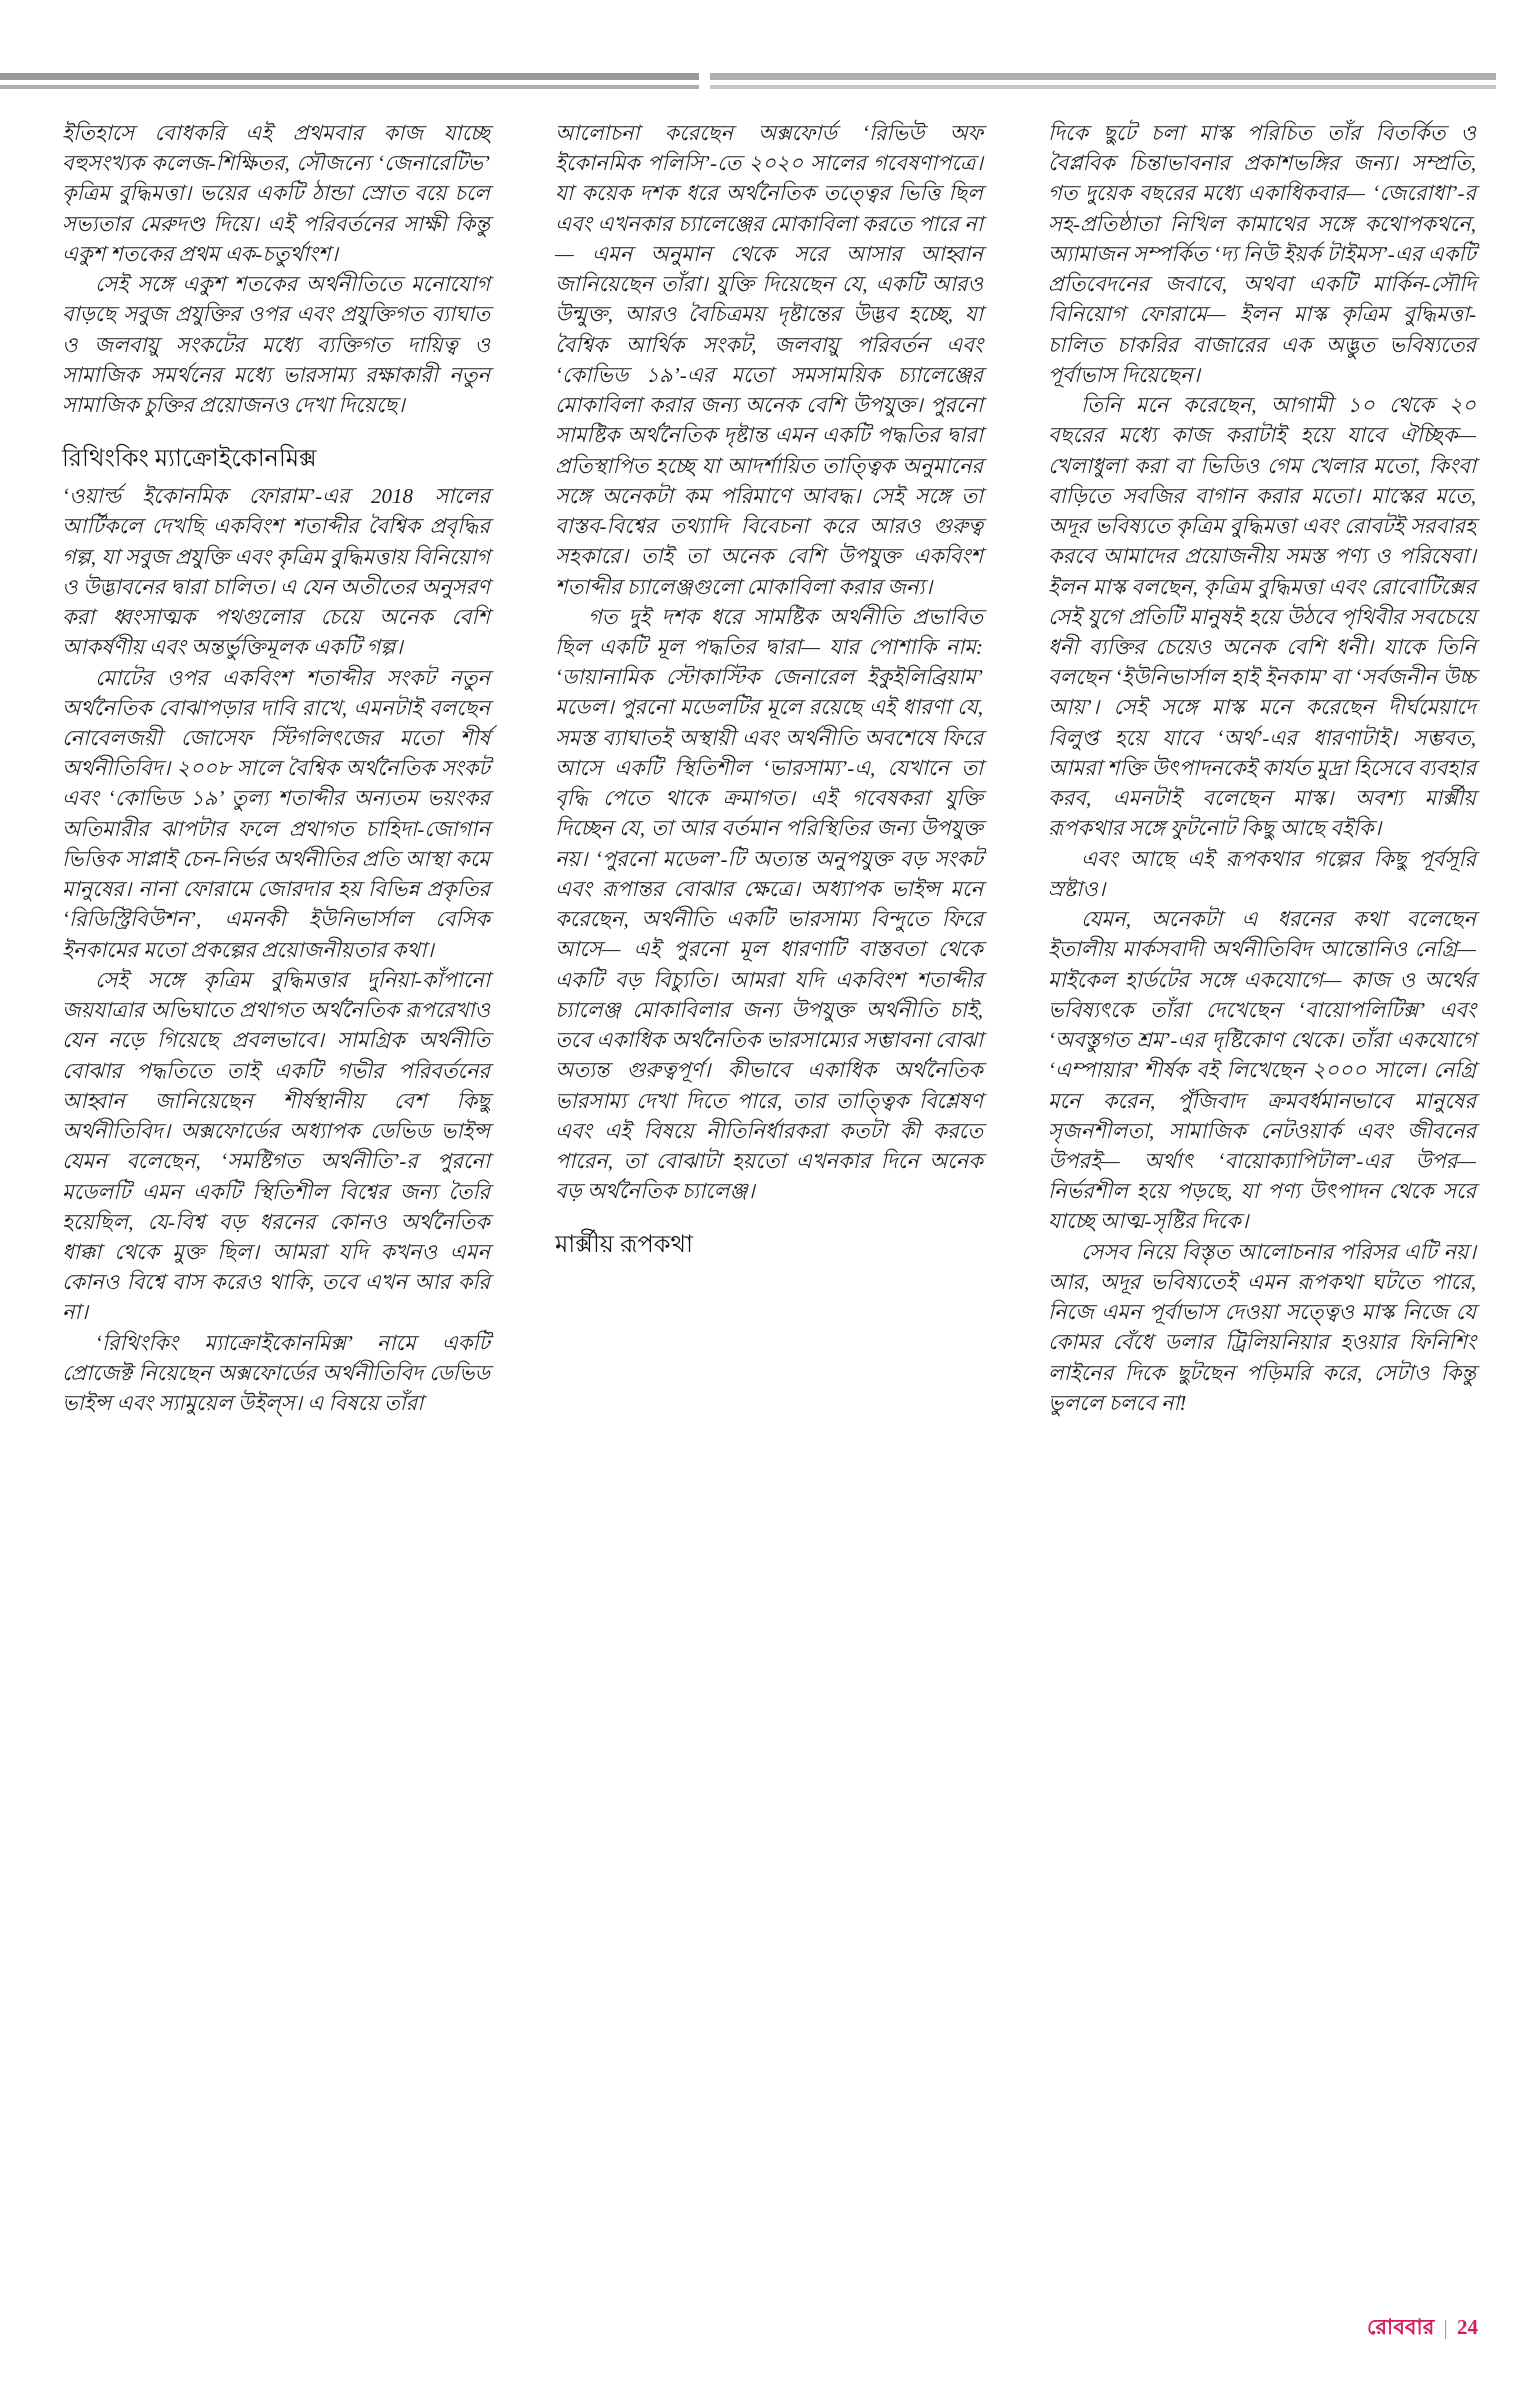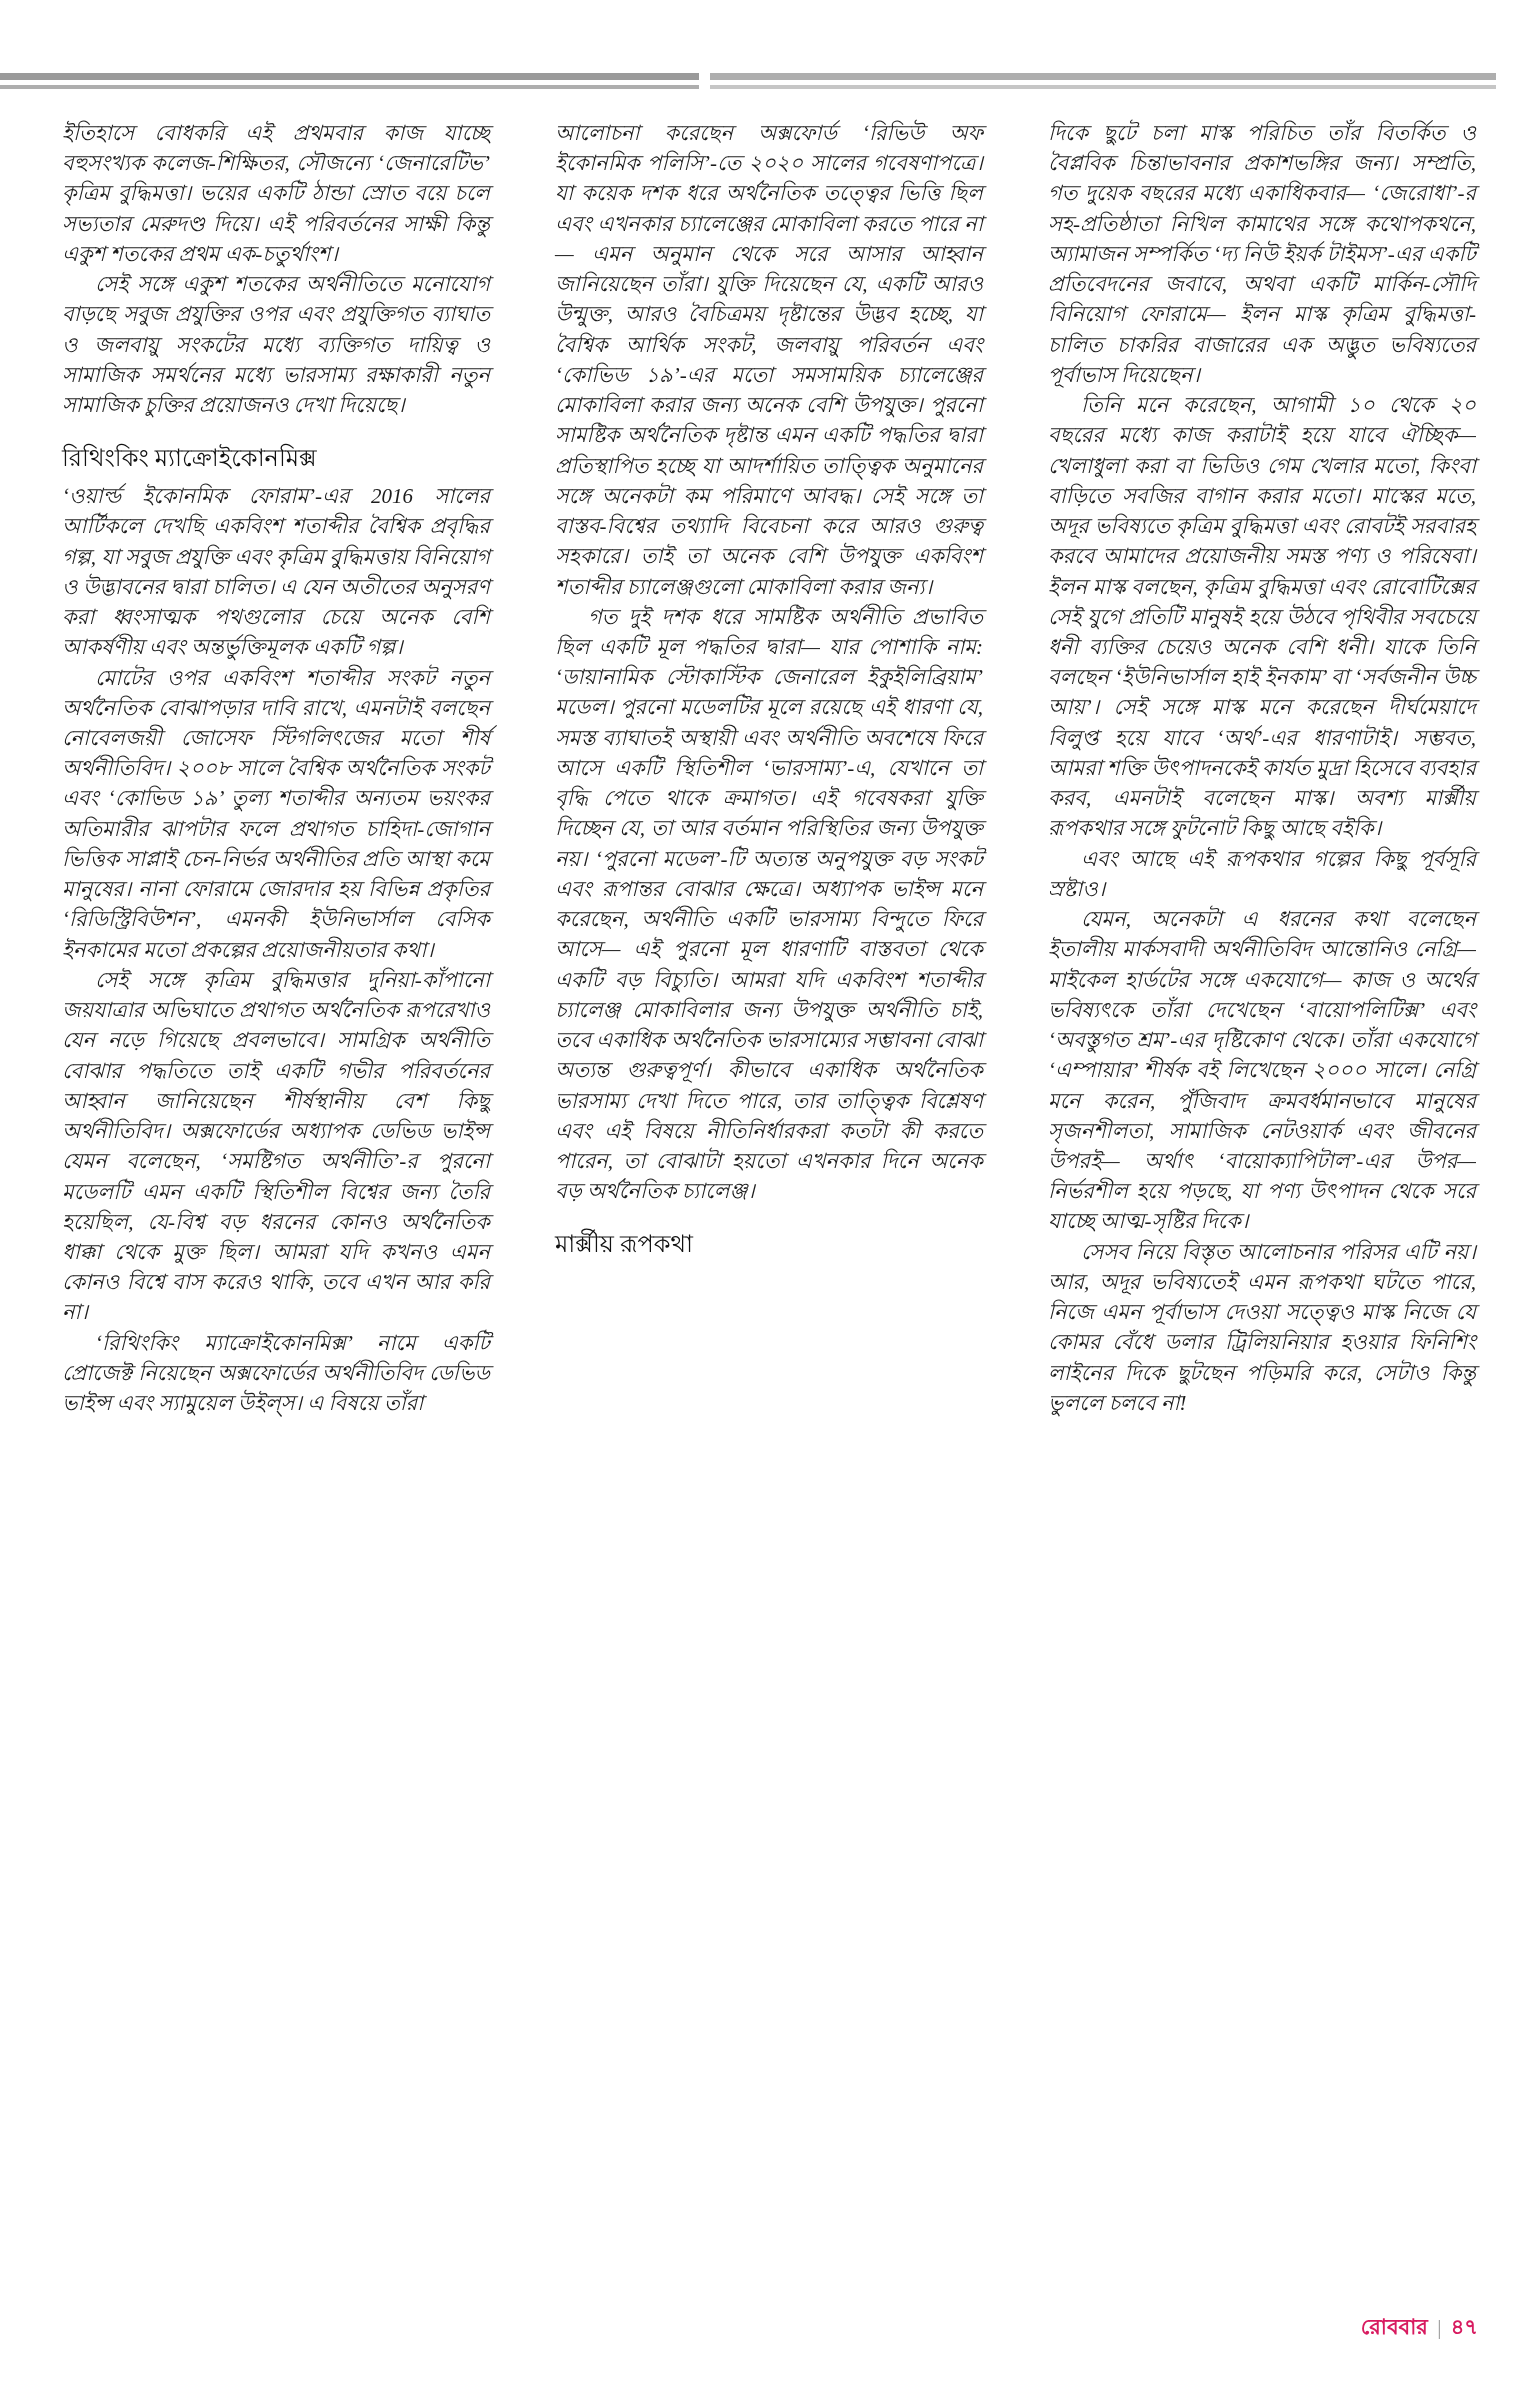--- a/index.html
+++ b/index.html
@@ -105,21 +105,21 @@
     <div class="rule-seg seg-left"></div>
     <div class="rule-seg seg-right"></div>
   </div>
 </div>
 
 <div class="content">
   <div class="column">
       <p class="col-para">ইতিহাসে বোধকরি এই প্রথমবার কাজ যাচ্ছে বহুসংখ্যক কলেজ-শিক্ষিতর, সৌজন্যে ‘জেনারেটিভ’ কৃত্রিম বুদ্ধিমত্তা। ভয়ের একটি ঠান্ডা স্রোত বয়ে চলে সভ্যতার মেরুদণ্ড দিয়ে। এই পরিবর্তনের সাক্ষী কিন্তু একুশ শতকের প্রথম এক-চতুর্থাংশ।</p>
       <p class="col-para indent">সেই সঙ্গে একুশ শতকের অর্থনীতিতে মনোযোগ বাড়ছে সবুজ প্রযুক্তির ওপর এবং প্রযুক্তিগত ব্যাঘাত ও জলবায়ু সংকটের মধ্যে ব্যক্তিগত দায়িত্ব ও সামাজিক সমর্থনের মধ্যে ভারসাম্য রক্ষাকারী নতুন সামাজিক চুক্তির প্রয়োজনও দেখা দিয়েছে।</p>
       <h2 class="col-heading">রিথিংকিং ম্যাক্রোইকোনমিক্স</h2>
-      <p class="col-para">‘ওয়ার্ল্ড ইকোনমিক ফোরাম’-এর 2016 সালের আর্টিকলে দেখছি একবিংশ শতাব্দীর বৈশ্বিক প্রবৃদ্ধির গল্প, যা সবুজ প্রযুক্তি এবং কৃত্রিম বুদ্ধিমত্তায় বিনিয়োগ ও উদ্ভাবনের দ্বারা চালিত। এ যেন অতীতের অনুসরণ করা ধ্বংসাত্মক পথগুলোর চেয়ে অনেক বেশি আকর্ষণীয় এবং অন্তর্ভুক্তিমূলক একটি গল্প।</p>
+      <p class="col-para">‘ওয়ার্ল্ড ইকোনমিক ফোরাম’-এর 2018 সালের আর্টিকলে দেখছি একবিংশ শতাব্দীর বৈশ্বিক প্রবৃদ্ধির গল্প, যা সবুজ প্রযুক্তি এবং কৃত্রিম বুদ্ধিমত্তায় বিনিয়োগ ও উদ্ভাবনের দ্বারা চালিত। এ যেন অতীতের অনুসরণ করা ধ্বংসাত্মক পথগুলোর চেয়ে অনেক বেশি আকর্ষণীয় এবং অন্তর্ভুক্তিমূলক একটি গল্প।</p>
       <p class="col-para indent">মোটের ওপর একবিংশ শতাব্দীর সংকট নতুন অর্থনৈতিক বোঝাপড়ার দাবি রাখে, এমনটাই বলছেন নোবেলজয়ী জোসেফ স্টিগলিৎজের মতো শীর্ষ অর্থনীতিবিদ। ২০০৮ সালে বৈশ্বিক অর্থনৈতিক সংকট এবং ‘কোভিড ১৯’ তুল্য শতাব্দীর অন্যতম ভয়ংকর অতিমারীর ঝাপটার ফলে প্রথাগত চাহিদা-জোগান ভিত্তিক সাপ্লাই চেন-নির্ভর অর্থনীতির প্রতি আস্থা কমে মানুষের। নানা ফোরামে জোরদার হয় বিভিন্ন প্রকৃতির ‘রিডিস্ট্রিবিউশন’, এমনকী ইউনিভার্সাল বেসিক ইনকামের মতো প্রকল্পের প্রয়োজনীয়তার কথা।</p>
       <p class="col-para indent">সেই সঙ্গে কৃত্রিম বুদ্ধিমত্তার দুনিয়া-কাঁপানো জয়যাত্রার অভিঘাতে প্রথাগত অর্থনৈতিক রূপরেখাও যেন নড়ে গিয়েছে প্রবলভাবে। সামগ্রিক অর্থনীতি বোঝার পদ্ধতিতে তাই একটি গভীর পরিবর্তনের আহ্বান জানিয়েছেন শীর্ষস্থানীয় বেশ কিছু অর্থনীতিবিদ। অক্সফোর্ডের অধ্যাপক ডেভিড ভাইন্স যেমন বলেছেন, ‘সমষ্টিগত অর্থনীতি’-র পুরনো মডেলটি এমন একটি স্থিতিশীল বিশ্বের জন্য তৈরি হয়েছিল, যে-বিশ্ব বড় ধরনের কোনও অর্থনৈতিক ধাক্কা থেকে মুক্ত ছিল। আমরা যদি কখনও এমন কোনও বিশ্বে বাস করেও থাকি, তবে এখন আর করি না।</p>
       <p class="col-para indent">‘রিথিংকিং ম্যাক্রোইকোনমিক্স’ নামে একটি প্রোজেক্ট নিয়েছেন অক্সফোর্ডের অর্থনীতিবিদ ডেভিড ভাইন্স এবং স্যামুয়েল উইল্‌স। এ বিষয়ে তাঁরা</p>
     </div>
   <div class="column">
       <p class="col-para">আলোচনা করেছেন অক্সফোর্ড ‘রিভিউ অফ ইকোনমিক পলিসি’-তে ২০২০ সালের গবেষণাপত্রে। যা কয়েক দশক ধরে অর্থনৈতিক তত্ত্বের ভিত্তি ছিল এবং এখনকার চ্যালেঞ্জের মোকাবিলা করতে পারে না— এমন অনুমান থেকে সরে আসার আহ্বান জানিয়েছেন তাঁরা। যুক্তি দিয়েছেন যে, একটি আরও উন্মুক্ত, আরও বৈচিত্রময় দৃষ্টান্তের উদ্ভব হচ্ছে, যা বৈশ্বিক আর্থিক সংকট, জলবায়ু পরিবর্তন এবং ‘কোভিড ১৯’-এর মতো সমসাময়িক চ্যালেঞ্জের মোকাবিলা করার জন্য অনেক বেশি উপযুক্ত। পুরনো সামষ্টিক অর্থনৈতিক দৃষ্টান্ত এমন একটি পদ্ধতির দ্বারা প্রতিস্থাপিত হচ্ছে যা আদর্শায়িত তাত্ত্বিক অনুমানের সঙ্গে অনেকটা কম পরিমাণে আবদ্ধ। সেই সঙ্গে তা বাস্তব-বিশ্বের তথ্যাদি বিবেচনা করে আরও গুরুত্ব সহকারে। তাই তা অনেক বেশি উপযুক্ত একবিংশ শতাব্দীর চ্যালেঞ্জগুলো মোকাবিলা করার জন্য।</p>
       <p class="col-para indent">গত দুই দশক ধরে সামষ্টিক অর্থনীতি প্রভাবিত ছিল একটি মূল পদ্ধতির দ্বারা— যার পোশাকি নাম: ‘ডায়ানামিক স্টোকাস্টিক জেনারেল ইকুইলিব্রিয়াম’ মডেল। পুরনো মডেলটির মূলে রয়েছে এই ধারণা যে, সমস্ত ব্যাঘাতই অস্থায়ী এবং অর্থনীতি অবশেষে ফিরে আসে একটি স্থিতিশীল ‘ভারসাম্য’-এ, যেখানে তা বৃদ্ধি পেতে থাকে ক্রমাগত। এই গবেষকরা যুক্তি দিচ্ছেন যে, তা আর বর্তমান পরিস্থিতির জন্য উপযুক্ত নয়। ‘পুরনো মডেল’-টি অত্যন্ত অনুপযুক্ত বড় সংকট এবং রূপান্তর বোঝার ক্ষেত্রে। অধ্যাপক ভাইন্স মনে করেছেন, অর্থনীতি একটি ভারসাম্য বিন্দুতে ফিরে আসে— এই পুরনো মূল ধারণাটি বাস্তবতা থেকে একটি বড় বিচ্যুতি। আমরা যদি একবিংশ শতাব্দীর চ্যালেঞ্জ মোকাবিলার জন্য উপযুক্ত অর্থনীতি চাই, তবে একাধিক অর্থনৈতিক ভারসাম্যের সম্ভাবনা বোঝা অত্যন্ত গুরুত্বপূর্ণ। কীভাবে একাধিক অর্থনৈতিক ভারসাম্য দেখা দিতে পারে, তার তাত্ত্বিক বিশ্লেষণ এবং এই বিষয়ে নীতিনির্ধারকরা কতটা কী করতে পারেন, তা বোঝাটা হয়তো এখনকার দিনে অনেক বড় অর্থনৈতিক চ্যালেঞ্জ।</p>
       <h2 class="col-heading">মার্ক্সীয় রূপকথা</h2>
     </div>
   <div class="column">
@@ -127,15 +127,15 @@
       <p class="col-para indent">তিনি মনে করেছেন, আগামী ১০ থেকে ২০ বছরের মধ্যে কাজ করাটাই হয়ে যাবে ঐচ্ছিক— খেলাধুলা করা বা ভিডিও গেম খেলার মতো, কিংবা বাড়িতে সবজির বাগান করার মতো। মাস্কের মতে, অদূর ভবিষ্যতে কৃত্রিম বুদ্ধিমত্তা এবং রোবটই সরবারহ করবে আমাদের প্রয়োজনীয় সমস্ত পণ্য ও পরিষেবা। ইলন মাস্ক বলছেন, কৃত্রিম বুদ্ধিমত্তা এবং রোবোটিক্সের সেই যুগে প্রতিটি মানুষই হয়ে উঠবে পৃথিবীর সবচেয়ে ধনী ব্যক্তির চেয়েও অনেক বেশি ধনী। যাকে তিনি বলছেন ‘ইউনিভার্সাল হাই ইনকাম’ বা ‘সর্বজনীন উচ্চ আয়’। সেই সঙ্গে মাস্ক মনে করেছেন দীর্ঘমেয়াদে বিলুপ্ত হয়ে যাবে ‘অর্থ’-এর ধারণাটাই। সম্ভবত, আমরা শক্তি উৎপাদনকেই কার্যত মুদ্রা হিসেবে ব্যবহার করব, এমনটাই বলেছেন মাস্ক। অবশ্য মার্ক্সীয় রূপকথার সঙ্গে ফুটনোট কিছু আছে বইকি।</p>
       <p class="col-para indent">এবং আছে এই রূপকথার গল্পের কিছু পূর্বসূরি স্রষ্টাও।</p>
       <p class="col-para indent">যেমন, অনেকটা এ ধরনের কথা বলেছেন ইতালীয় মার্কসবাদী অর্থনীতিবিদ আন্তোনিও নেগ্রি— মাইকেল হার্ডটের সঙ্গে একযোগে— কাজ ও অর্থের ভবিষ্যৎকে তাঁরা দেখেছেন ‘বায়োপলিটিক্স’ এবং ‘অবস্তুগত শ্রম’-এর দৃষ্টিকোণ থেকে। তাঁরা একযোগে ‘এম্পায়ার’ শীর্ষক বই লিখেছেন ২০০০ সালে। নেগ্রি মনে করেন, পুঁজিবাদ ক্রমবর্ধমানভাবে মানুষের সৃজনশীলতা, সামাজিক নেটওয়ার্ক এবং জীবনের উপরই— অর্থাৎ ‘বায়োক্যাপিটাল’-এর উপর— নির্ভরশীল হয়ে পড়ছে, যা পণ্য উৎপাদন থেকে সরে যাচ্ছে আত্ম-সৃষ্টির দিকে।</p>
       <p class="col-para indent">সেসব নিয়ে বিস্তৃত আলোচনার পরিসর এটি নয়। আর, অদূর ভবিষ্যতেই এমন রূপকথা ঘটতে পারে, নিজে এমন পূর্বাভাস দেওয়া সত্ত্বেও মাস্ক নিজে যে কোমর বেঁধে ডলার ট্রিলিয়নিয়ার হওয়ার ফিনিশিং লাইনের দিকে ছুটছেন পড়িমরি করে, সেটাও কিন্তু ভুললে চলবে না!</p>
     </div>
 </div>
 
 <div class="footer">
   <span class="brand">রোববার</span>
   <span class="sep">|</span>
-  <span class="pagenum">৪৭</span>
+  <span class="pagenum">24</span>
 </div>
 
 
 </body></html>

